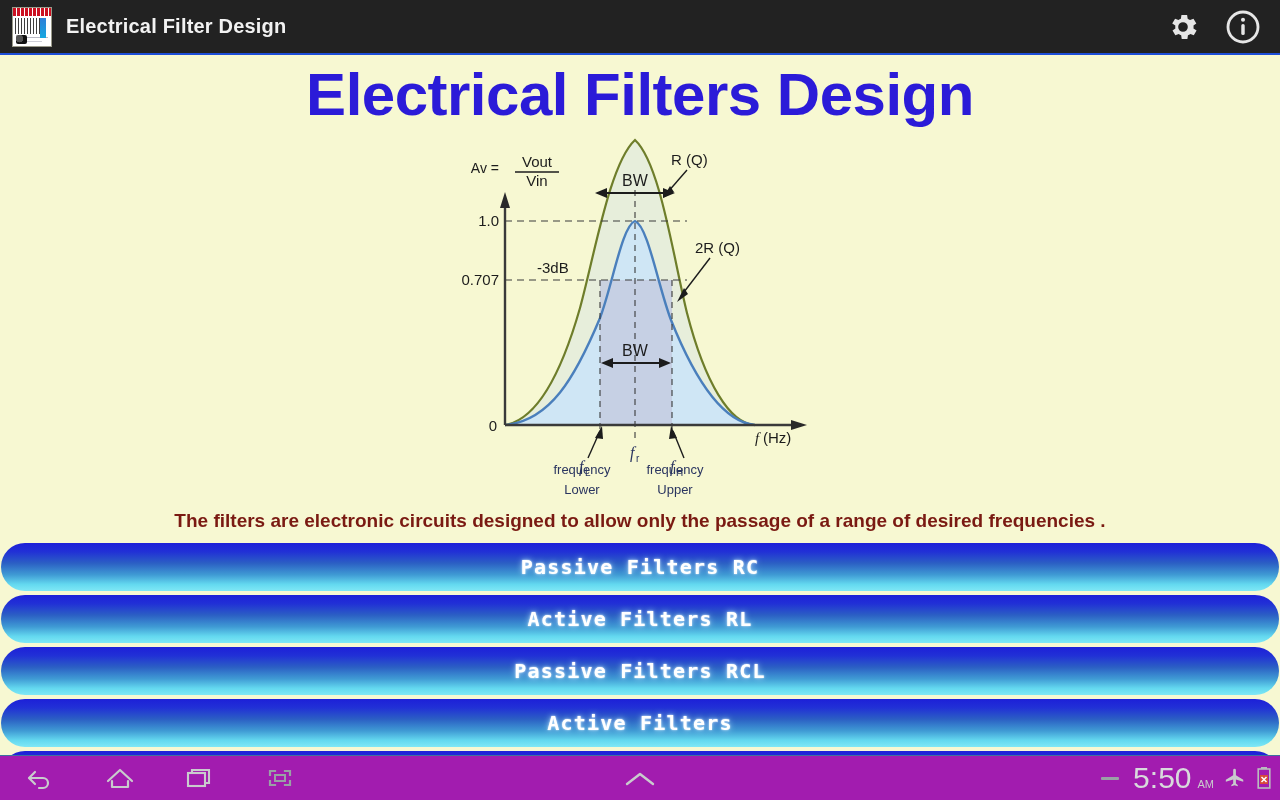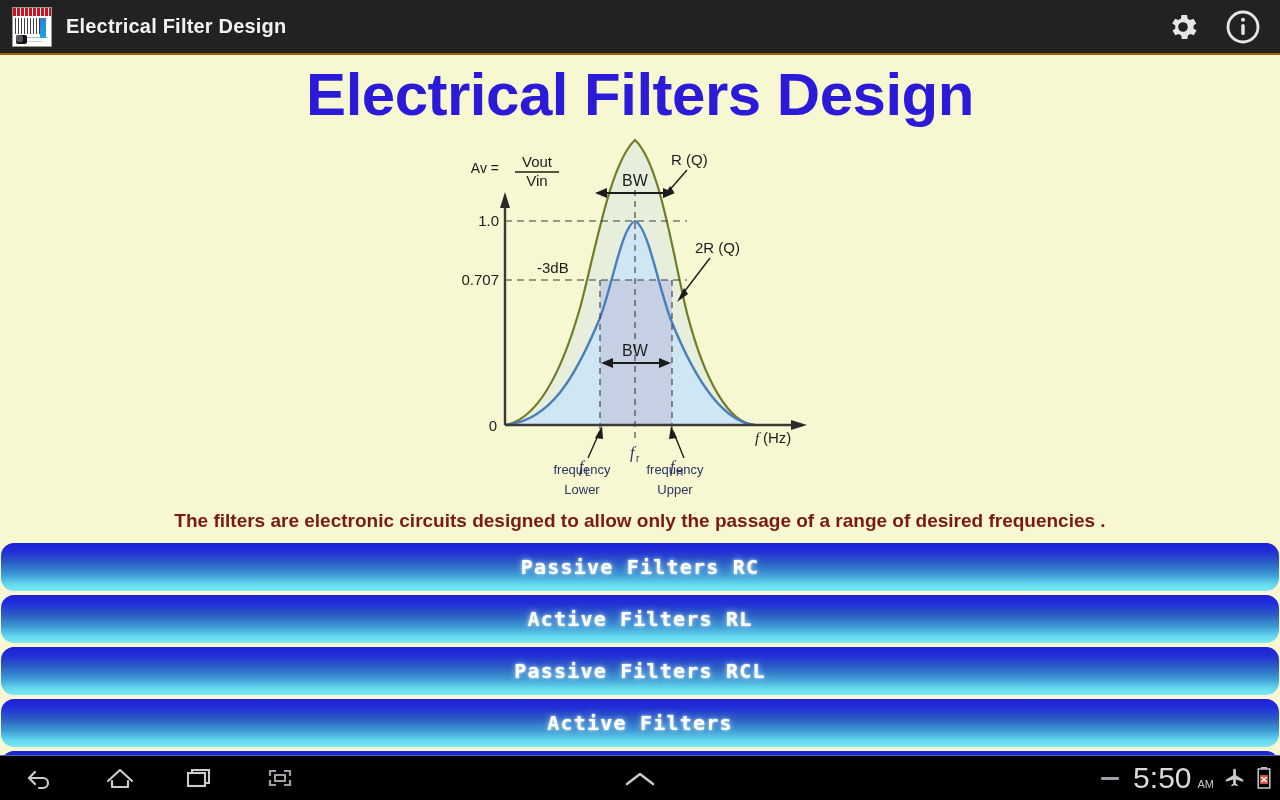--- a/index.html
+++ b/index.html
@@ -8,21 +8,21 @@
     overflow: hidden;
     font-family: "Liberation Sans", sans-serif;
     background: #f7f8d2;
   }
   #app { position: relative; width: 1280px; height: 800px; }
 
   
   #titlebar {
     position: absolute; left: 0; top: 0; width: 1280px; height: 55px;
     background: #222222;
-    border-bottom: 2px solid #a16207;
+    border-bottom: 2px solid #1d4ed8;
     display: flex; align-items: center;
   }
   #app-icon {
     width: 40px; height: 40px; margin-left: 12px;
     background: #ffffff; border: 1px solid #9a9a8a;
     position: relative; overflow: hidden; flex: 0 0 auto;
   }
   #app-icon .icon-top {
     position: absolute; left: 0; top: 0; width: 100%; height: 8px;
     background: repeating-linear-gradient(90deg,#cc1122 0 3px,#ffffff 3px 4px);
@@ -79,37 +79,37 @@
     text-align: center; color: #7a1a12; font-size: 19px; font-weight: bold;
     margin-top: 12px;
   }
 
   
   #buttons { margin-top: 11px; }
   .filter-btn {
     position: relative;
     display: block;
     width: 1278px; height: 48px; margin: 0 auto 4px auto;
-    border-radius: 13px;
+    border-radius: 24px;
     background: linear-gradient(180deg,
         #1d20d8 0%, #2130d6 18%, #2b5fc4 42%,
         #3f9ad4 66%, #63d8ef 86%, #7fe8f6 100%);
     border: none; cursor: pointer;
     display: flex; align-items: center; justify-content: center;
     font-family: "DejaVu Sans Mono", monospace;
     font-size: 20px; font-weight: bold; color: #ffffff;
     letter-spacing: 1.2px;
     text-shadow: 0 0 6px rgba(180,230,255,.95), 0 0 2px rgba(255,255,255,.9);
     overflow: hidden;
   }
 
   
   #navbar {
     position: absolute; left: 0; top: 755px; width: 1280px; height: 45px;
-    background: #000000;
+    background: #a21caf;
     border-top: 1px solid #3d6fa0;
     display: flex; align-items: center;
   }
   .nav-btn {
     width: 80px; height: 45px;
     display: flex; align-items: center; justify-content: center;
   }
   #nav-spacer { flex: 1 1 auto; }
   #nav-center {
     position: absolute; left: 0; right: 0; top: 0; height: 45px;

